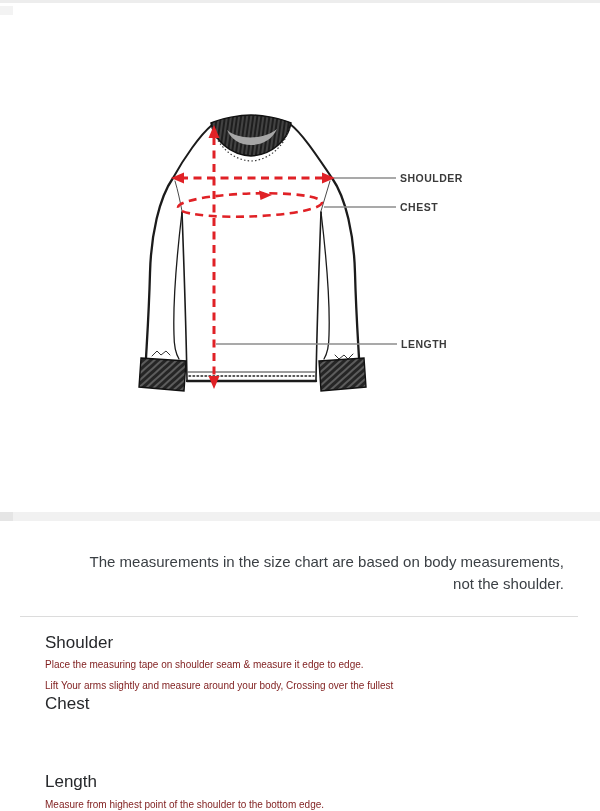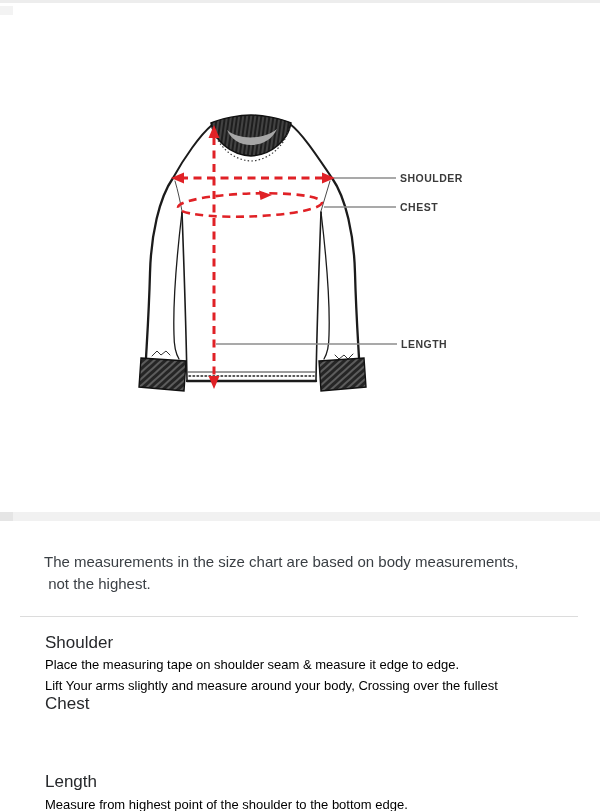--- a/index.html
+++ b/index.html
@@ -11,28 +11,28 @@
   }
   .top-strip{position:absolute;left:0;top:0;width:600px;height:3px;background:#ededed;}
   .top-left-mark{position:absolute;left:0;top:6px;width:13px;height:9px;background:#f3f3f3;}
   .diagram-wrap{position:absolute;left:0;top:0;width:600px;height:470px;}
   .section-band{position:absolute;left:0;top:512px;width:600px;height:9px;background:#f1f1f1;}
   .section-band .band-cap{position:absolute;left:0;top:0;width:13px;height:9px;background:#e5e5e5;}
   .note{
     position:absolute;left:44px;top:551px;width:520px;
     font-size:15px;line-height:22px;color:#3a3f44;
   }
-  .note .note-line{white-space:pre-wrap;}
+  .note .note-line{white-space:pre-wrap;text-align:right;}
   .divider{position:absolute;left:20px;top:616px;width:558px;height:1px;background:#dcdcdc;}
   .sec-title{
     position:absolute;left:45px;font-size:17px;line-height:22px;color:#26282b;
   }
   .sec-desc{
     position:absolute;left:45px;width:520px;
-    font-size:13px;line-height:21.5px;color:#000000;
+    font-size:10px;line-height:21.5px;color:#7f1d1d;
   }
   #shoulder-title{top:632px;}
   #shoulder-desc{top:654px;}
   #chest-title{top:693px;}
   #chest-desc{top:675px;}
   #length-title{top:771px;}
   #length-desc{top:794px;}
   svg text.measure-label{
     font-family:"Liberation Sans","DejaVu Sans",sans-serif;
     font-size:10.5px;font-weight:700;letter-spacing:0.5px;fill:#3a3a3a;
@@ -125,21 +125,21 @@
   </g>
 </svg>
 </div>
 
 <div class="section-band">
   <div class="band-cap"></div>
 </div>
 
 <div class="note">
   <div class="note-line">The measurements in the size chart are based on body measurements,</div>
-  <div class="note-line"> not the highest.</div>
+  <div class="note-line"> not the shoulder.</div>
 </div>
 
 <div class="divider"></div>
 
 <div class="sec-title" id="shoulder-title">Shoulder</div>
 <div class="sec-desc" id="shoulder-desc">
   <div>Place the measuring tape on shoulder seam &amp; measure it edge to edge.</div>
 </div>
 
 <div class="sec-title" id="chest-title">Chest</div>

